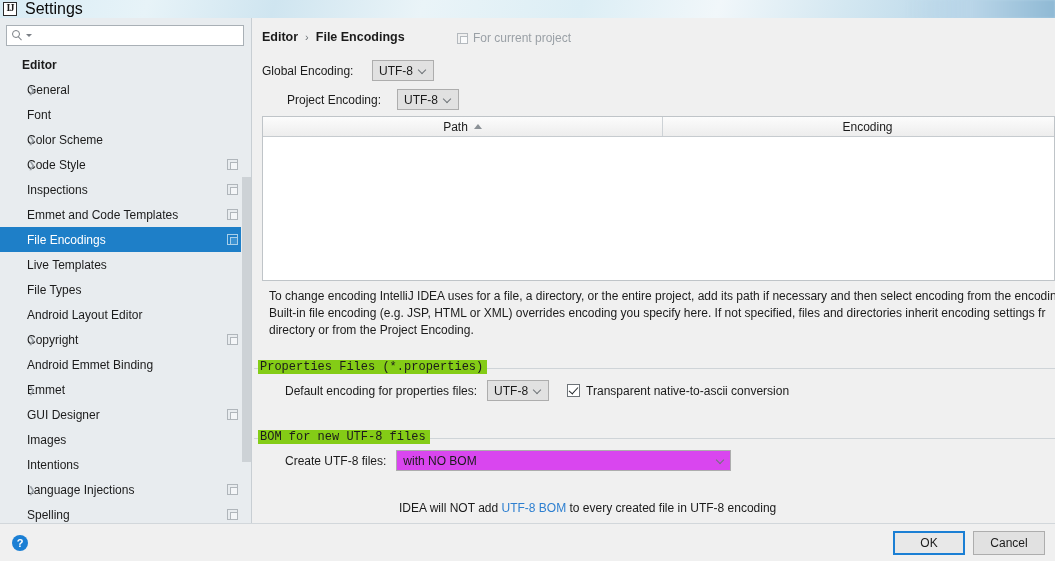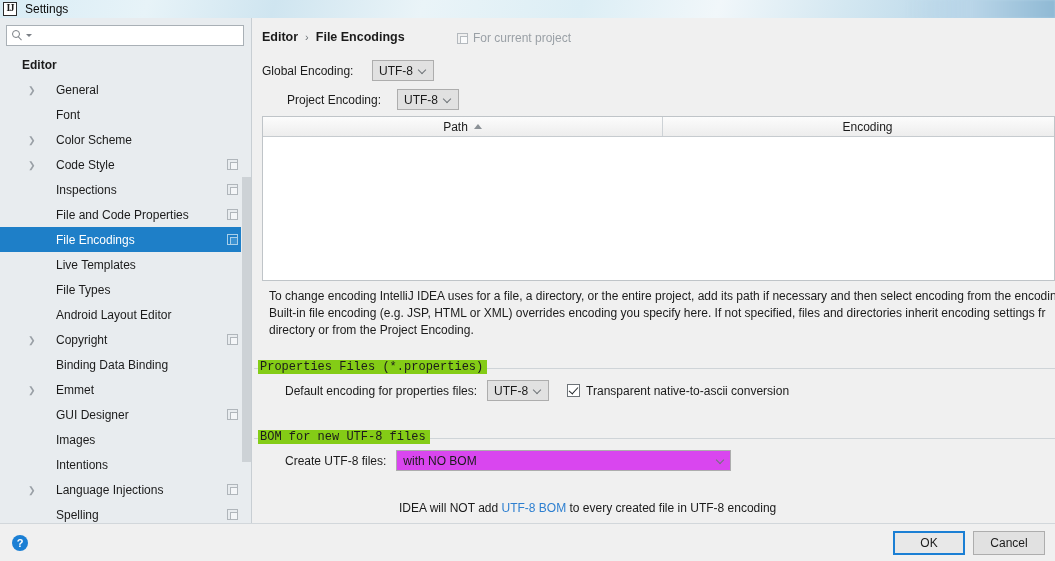--- a/index.html
+++ b/index.html
@@ -52,21 +52,21 @@
     content: "IJ";
     position: absolute; left: 0; right: 0; top: -1px;
     text-align: center;
     font-family: "Liberation Serif", serif;
     font-size: 10px; font-weight: bold;
     color: #1b1b1b;
     letter-spacing: -1px;
   }
   .title-text {
     margin-left: 8px;
-    font-size: 12px;
+    font-size: 16px;
     color: #0a0a0a;
     white-space: nowrap;
   }
 
   
   .dialog {
     position: absolute; left: 0; top: 18px;
     width: 1055px; height: 543px;
     background: #f0f0f0;
   }
@@ -132,21 +132,21 @@
     display: flex; align-items: center;
     padding-left: 22px;
     white-space: nowrap;
     color: #1b1b1b;
     font-size: 12px;
   }
   .tree-row.root {
     font-weight: bold;
     padding-left: 22px;
   }
-  .tree-row.child { padding-left: 56px; }
+  .tree-row.child { padding-left: 27px; }
   .tree-row.selected {
     background: #1e7fc8;
     color: #ffffff;
   }
   .chev {
     position: absolute;
     left: 28px;
     width: 9px; height: 9px;
     color: #9aa0a6;
     font-size: 10px;
@@ -438,21 +438,21 @@
           <div class="tree-row child">
             <span class="chev"></span>
             <span>Code Style</span>
             <span class="copy-icon"></span>
           </div>
           <div class="tree-row child">
             <span>Inspections</span>
             <span class="copy-icon"></span>
           </div>
           <div class="tree-row child">
-            <span>File and Code Properties</span>
+            <span>Emmet and Code Templates</span>
             <span class="copy-icon"></span>
           </div>
           <div class="tree-row child selected">
             <span>File Encodings</span>
             <span class="copy-icon"></span>
           </div>
           <div class="tree-row child">
             <span>Live Templates</span>
           </div>
           <div class="tree-row child">
@@ -460,21 +460,21 @@
           </div>
           <div class="tree-row child">
             <span>Android Layout Editor</span>
           </div>
           <div class="tree-row child">
             <span class="chev"></span>
             <span>Copyright</span>
             <span class="copy-icon"></span>
           </div>
           <div class="tree-row child">
-            <span>Binding Data Binding</span>
+            <span>Android Emmet Binding</span>
           </div>
           <div class="tree-row child">
             <span class="chev"></span>
             <span>Emmet</span>
           </div>
           <div class="tree-row child">
             <span>GUI Designer</span>
             <span class="copy-icon"></span>
           </div>
           <div class="tree-row child">

